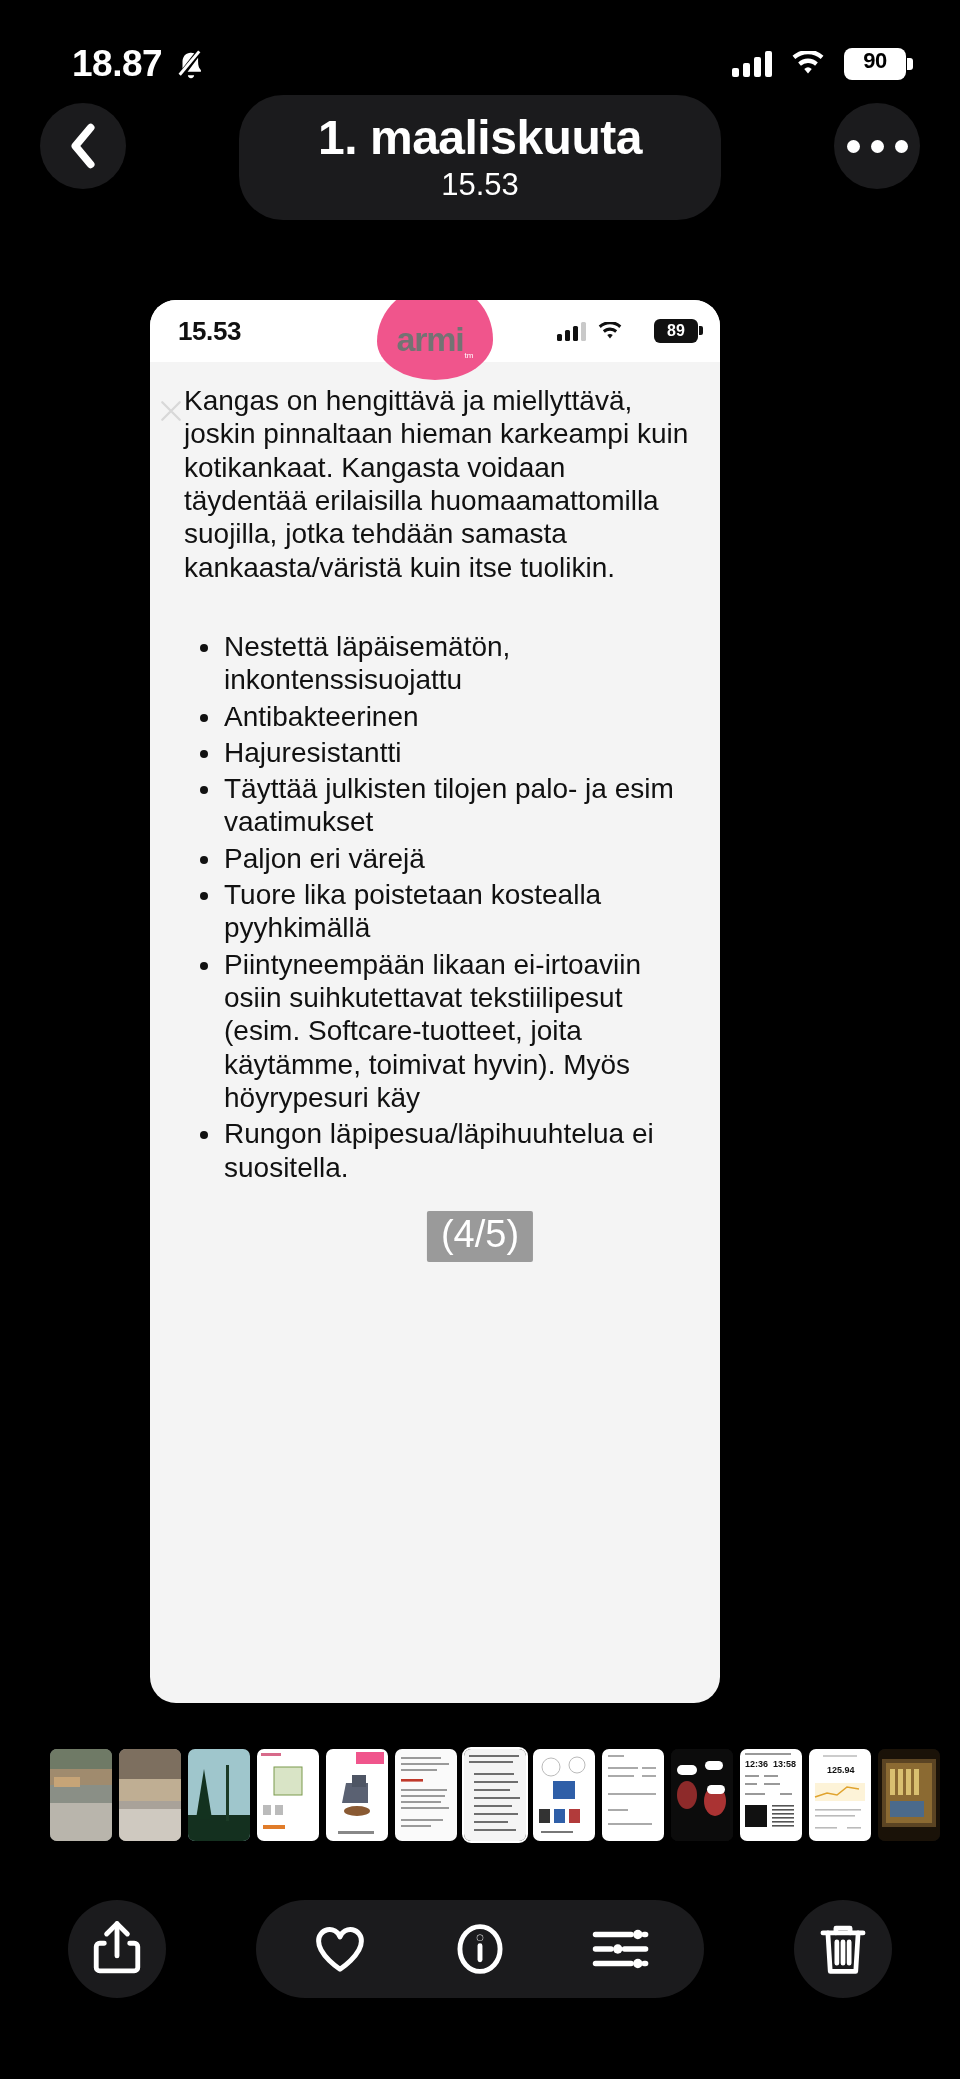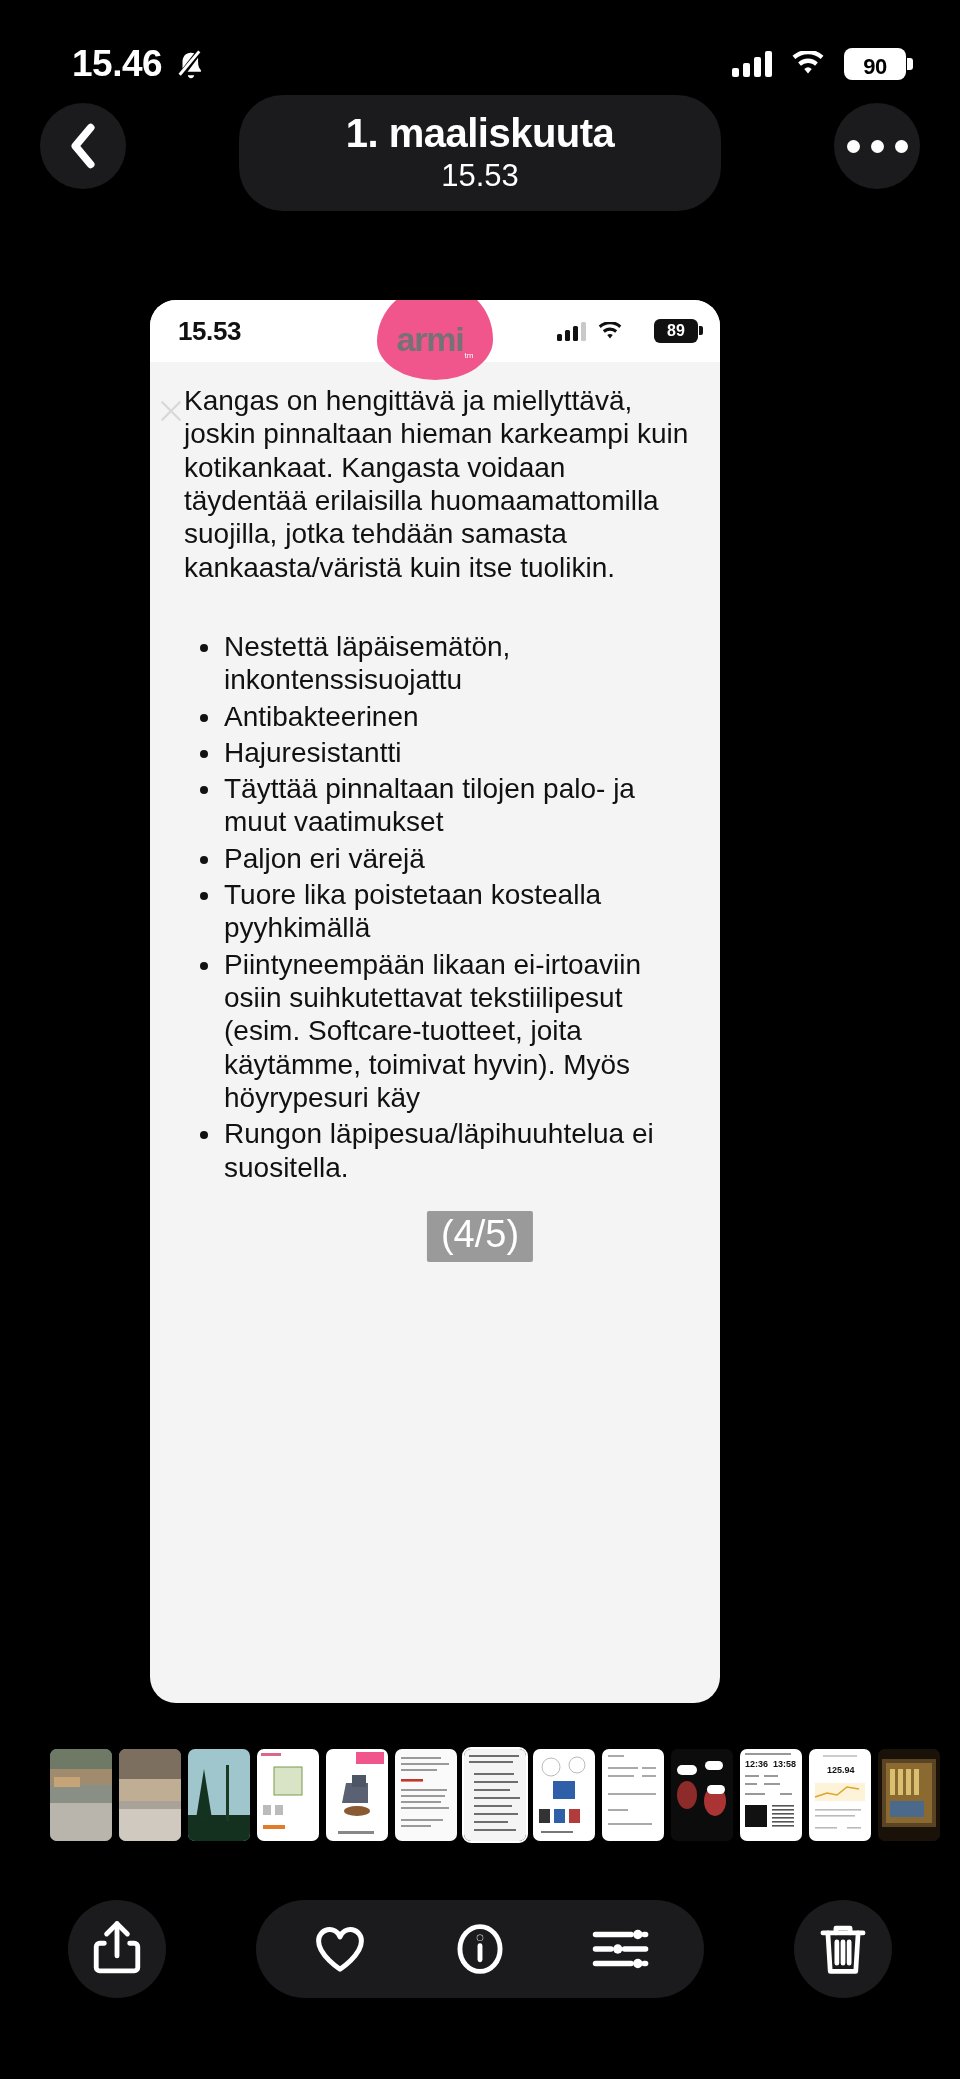--- a/index.html
+++ b/index.html
@@ -28,21 +28,21 @@
   .sig i { display: block; width: 7px; background: #fff; border-radius: 2px; }
   .sig i:nth-child(1) { height: 9px; }
   .sig i:nth-child(2) { height: 14px; }
   .sig i:nth-child(3) { height: 20px; }
   .sig i:nth-child(4) { height: 26px; }
 
   .wifi { width: 36px; height: 26px; }
 
   .batt {
     position: relative; width: 62px; height: 32px; border-radius: 8px;
-    background: #fff; display: flex; align-items: flex-end; justify-content: center;
+    background: #fff; display: flex; align-items: flex-start; justify-content: center;
   }
   .batt span { color: #000; font-size: 22px; font-weight: bold; letter-spacing: -0.5px; }
   .batt::after {
     content: ""; position: absolute; right: -7px; top: 10px;
     width: 6px; height: 12px; border-radius: 0 3px 3px 0; background: #fff;
   }
 
   
   .navbar {
     position: absolute; top: 103px; left: 0; width: 960px; height: 120px;
@@ -55,21 +55,21 @@
   .btn-more { right: 40px; top: 0; }
   .chev { width: 34px; height: 46px; }
   .dots { display: flex; gap: 11px; }
   .dots i { width: 13px; height: 13px; background: #fff; border-radius: 50%; display: block; }
 
   .title-pill {
     position: absolute; left: 50%; transform: translateX(-50%); top: -8px;
     min-width: 482px; padding: 16px 40px 18px;
     background: #1b1b1d; border-radius: 44px; text-align: center;
   }
-  .title-main { color: #fff; font-size: 40px; font-weight: bold; letter-spacing: -0.5px; line-height: 1.12; }
+  .title-main { color: #fff; font-size: 48px; font-weight: bold; letter-spacing: -0.5px; line-height: 1.12; }
   .title-sub { color: #fff; font-size: 31px; font-weight: normal; margin-top: 3px; line-height: 1.1; }
 
   
   .phone {
     position: absolute; left: 120px; top: 296px;
     width: 720px; height: 1415px;
     background: #000; border-radius: 46px;
     padding: 8px 0 0 0;
     overflow: hidden;
   }
@@ -182,21 +182,21 @@
   .tb-icon { width: 62px; height: 62px; display: flex; align-items: center; justify-content: center; }
   svg { display: block; }
 </style>
 </head>
 <body>
 
 <div id="app">
 
   <div class="statusbar">
     <div class="sb-left">
-      <div class="sb-time">15.46</div>
+      <div class="sb-time">18.87</div>
       <span class="bell-off">
         <svg width="34" height="36" viewBox="0 0 24 24" fill="#fff">
           <path d="M6 15.5V10a6 6 0 0 1 8.3-5.54l-8.1 10.3-.2.74z"></path>
           <path d="M18 10v5.8l.9 1.2H9.2L18 5.9V10z" opacity="0"></path>
           <path d="M17.8 8.2V15l1.7 2.2v1.1H8.6l-1.7 2.2-1.3-1 12.6-16 1.3 1-1.7 2.1v1.6z" opacity="0"></path>
           <path d="M12 22a2.2 2.2 0 0 0 2.2-2h-4.4A2.2 2.2 0 0 0 12 22z"></path>
           <path d="M17 7.6V10c0 3.1.6 4.6 1.4 5.6l.6.8v1H9.6L17 7.6z"></path>
           <rect x="3.2" y="18.9" width="21.5" height="2.1" transform="rotate(-50 3.2 18.9)"></rect>
         </svg>
       </span>
@@ -278,21 +278,21 @@
         <span class="close-x">
           <svg width="30" height="30" viewBox="0 0 24 24" fill="none" stroke="#d8d8d8" stroke-width="1.8" stroke-linecap="round">
             <path d="M5 5 L19 19 M19 5 L5 19"></path>
           </svg>
         </span>
         <p>Kangas on hengittävä ja miellyttävä, joskin pinnaltaan hieman karkeampi kuin kotikankaat. Kangasta voidaan täydentää erilaisilla huomaamattomilla suojilla, jotka tehdään samasta kankaasta/väristä kuin itse tuolikin.</p>
         <ul>
           <li>Nestettä läpäisemätön, inkontenssisuojattu</li>
           <li>Antibakteerinen</li>
           <li>Hajuresistantti</li>
-          <li>Täyttää pinnaltaan tilojen palo- ja muut vaatimukset</li>
+          <li>Täyttää julkisten tilojen palo- ja esim vaatimukset</li>
           <li>Paljon eri värejä</li>
           <li>Tuore lika poistetaan kostealla pyyhkimällä</li>
           <li>Piintyneempään likaan ei-irtoaviin osiin suihkutettavat tekstiilipesut (esim. Softcare-tuotteet, joita käytämme, toimivat hyvin). Myös höyrypesuri käy</li>
           <li>Rungon läpipesua/läpihuuhtelua ei suositella.</li>
         </ul>
       </div>
     </div>
   </div>
 
   <div class="page-counter">(4/5)</div>

